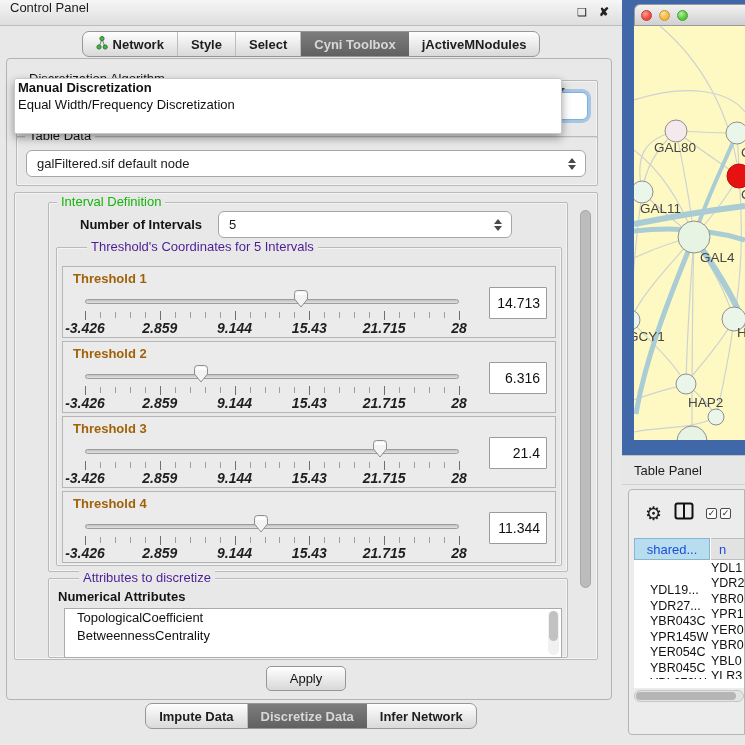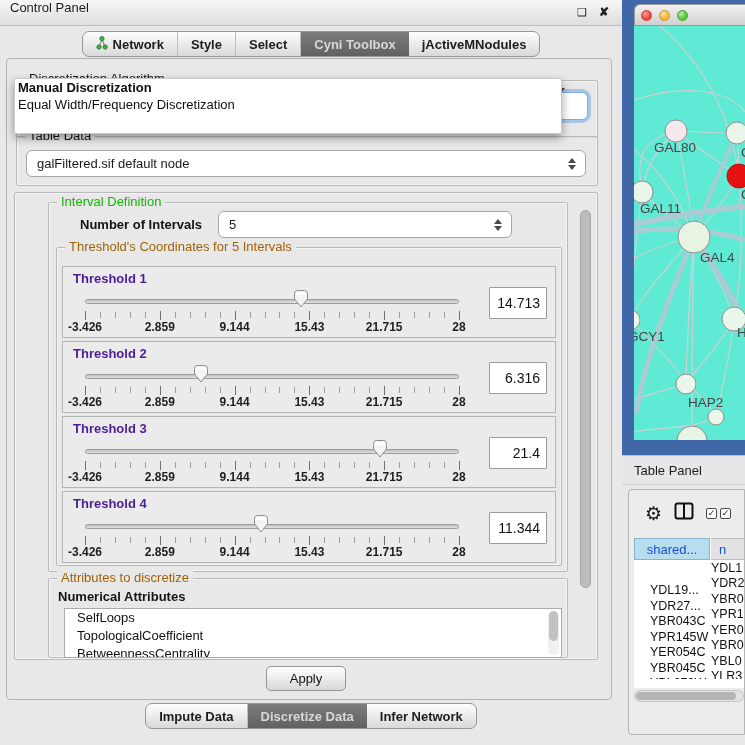--- a/index.html
+++ b/index.html
@@ -25,21 +25,21 @@
   .tab.selected{background:linear-gradient(#7d7d7d,#616161);color:#d8d8d8;border-right:none;}
 
   .mainpanel{position:absolute;left:6px;top:58px;width:606px;height:642px;
     border:1px solid #b3b3b3;border-radius:4px;background:#e8e8e8;}
 
   .group{position:absolute;border:1px solid #b9b9b9;border-radius:2px;
     box-shadow:inset 0 0 0 1px rgba(255,255,255,.5);}
   .gtitle{position:absolute;font-size:13px;background:#e8e8e8;padding:0 4px;white-space:nowrap;}
   .gtitle.black{color:#141414;}
   .gtitle.green{color:#15b50a;}
-  .gtitle.blue{color:#a16207;}
+  .gtitle.blue{color:#4c1d95;margin-left:22px;}
 
   
   .popup{position:absolute;left:14px;top:78px;width:548px;height:56px;background:#ffffff;
     border:1px solid #c9c9c9;border-radius:2px;box-shadow:0 4px 10px rgba(0,0,0,.38);z-index:50;}
   .popup-hint{font-size:13px;color:#b7b7b7;text-align:center;padding-top:3px;height:17px;}
   .popup-opt{font-size:13px;color:#101010;padding-left:3px;height:17px;line-height:17px;}
   .popup-opt.bold{font-weight:bold;}
 
   
   .combo{position:absolute;background:#ffffff;border:1px solid #a6a6a6;border-radius:6px;
@@ -53,30 +53,30 @@
   .combo-fragment{position:absolute;left:548px;top:92px;width:40px;height:28px;background:#fff;
     border:1px solid #7fb0da;border-radius:6px;box-shadow:0 0 0 3px rgba(110,170,225,.55);z-index:10;}
   .combo-fragment .stepper{right:10px;}
 
   
   .vscroll-track{position:absolute;width:15px;background:transparent;}
   .vscroll-thumb{position:absolute;border-radius:6px;background:#bcbcbc;border:1px solid #a6a6a6;}
 
   
   .thrpanel{position:absolute;left:62px;width:494px;height:72px;border:1px solid #b5b5b5;background:#ebebeb;}
-  .thrlabel{position:absolute;left:10px;top:4px;font-size:13px;font-weight:bold;color:#4c1d95;}
+  .thrlabel{position:absolute;left:10px;top:4px;font-size:13px;font-weight:bold;color:#a16207;}
   .track{position:absolute;left:22px;top:32px;width:374px;height:5px;border:1px solid #9c9c9c;
     border-radius:3px;background:linear-gradient(#c0c0c0,#e2e2e2);}
   .thumbzone{position:absolute;left:22px;top:22px;width:374px;height:0;}
   .sliderthumb{position:absolute;top:0;transform:translateX(-50%);cursor:default;}
   .ticks-minor{position:absolute;left:22px;top:45px;width:375px;height:6px;
     background:repeating-linear-gradient(to right,#9e9e9e 0 1px,transparent 1px 14.96px);}
   .tickzone{position:absolute;left:22px;top:0;width:374px;height:72px;}
   .tick-major{position:absolute;top:44px;width:1px;height:9px;background:#6f6f6f;}
-  .ticklabel{position:absolute;top:53px;transform:translateX(-50%);font-size:12px;font-weight:bold;color:#1e1e1e;white-space:nowrap;}
+  .ticklabel{position:absolute;top:53px;transform:translateX(-50%);font-size:14px;font-weight:bold;color:#1e1e1e;white-space:nowrap;font-style:italic;}
   .valuebox{position:absolute;right:8px;top:20px;width:58px;height:32px;border:1px solid #9b9b9b;
     background:#fff;font-size:14px;color:#111;text-align:right;padding:0 6px;border-radius:1px;}
 
   
   .listbox{position:absolute;background:#ffffff;border:1px solid #ababab;overflow:hidden;}
   .listitem{font-size:13px;color:#111;line-height:18px;padding-left:12px;white-space:nowrap;}
   .list-scroll{position:absolute;right:2px;top:2px;width:11px;height:44px;background:#f1f1f1;border-radius:6px;}
   .list-scroll-thumb{position:absolute;left:1px;top:0;width:9px;height:30px;background:#c2c2c2;border-radius:5px;}
 
   .btn{position:absolute;border:1px solid #969696;border-radius:5px;
@@ -87,21 +87,21 @@
 
   
   .net-bg{position:absolute;left:622px;top:0;width:123px;height:455px;background:#4068a8;}
   .net-titlebar{position:absolute;left:634px;top:4px;width:111px;height:22px;
     background:linear-gradient(#f2f2f2,#d0d0d0);border:1px solid #9a9a9a;border-right:none;
     border-radius:6px 0 0 0;display:flex;align-items:center;padding-left:6px;gap:7px;}
   .light{width:11px;height:11px;border-radius:50%;}
   .light.red{background:radial-gradient(circle at 35% 30%,#ff9d94,#ee4b42 60%);border:1px solid #c23b33;}
   .light.yellow{background:radial-gradient(circle at 35% 30%,#ffe2a0,#f5b53b 60%);border:1px solid #cb9327;}
   .light.green{background:radial-gradient(circle at 35% 30%,#b8f0a0,#58c63e 60%);border:1px solid #44a12c;}
-  .net-canvas{position:absolute;left:634px;top:26px;width:111px;height:414px;background:#5eead4;overflow:hidden;}
+  .net-canvas{position:absolute;left:634px;top:26px;width:111px;height:414px;background:#fef9c3;overflow:hidden;}
   .net-canvas svg{display:block;}
   .net-canvas text{font-size:13.5px;fill:#454545;}
 
   
   .tp-header{position:absolute;left:622px;top:455px;width:123px;height:30px;background:#e7e7e7;
     border-top:1px solid #c2c2c2;border-bottom:1px solid #d2d2d2;display:flex;align-items:center;}
   .tp-title{font-size:13px;color:#1c1c1c;padding-left:12px;}
   .tp-card{position:absolute;left:628px;top:489px;width:117px;height:246px;background:#ececec;
     border:1px solid #b5b5b5;border-radius:4px 0 0 4px;overflow:hidden;}
   .tp-toolbar{position:absolute;left:0;top:0;width:100%;height:46px;display:flex;align-items:center;gap:12px;padding-left:16px;}
@@ -320,21 +320,20 @@
     </span>
       </div>
     <input class="valuebox" readonly="" value="11.344" style="">
   </div>
 
   <div class="group" style="left:48px;top:578px;width:520px;height:80px;">
     <span class="gtitle blue" style="left:8px;top:-9px;">Attributes to discretize</span>
   </div>
   <div style="position:absolute;left:58px;top:589px;font-size:13px;font-weight:bold;color:#141414;">Numerical Attributes</div>
   <div class="listbox" style="left:64px;top:608px;width:498px;height:50px;">
-    <div class="listitem">SelfLoops</div>
     <div class="listitem">TopologicalCoefficient</div>
     <div class="listitem">BetweennessCentrality</div>
     <div class="list-scroll">
         <div class="list-scroll-thumb"></div>
       </div>
   </div>
 
   <button class="btn" style="left:266px;top:666px;width:80px;height:25px;">Apply</button>
 
   <div class="bottomtabs">

